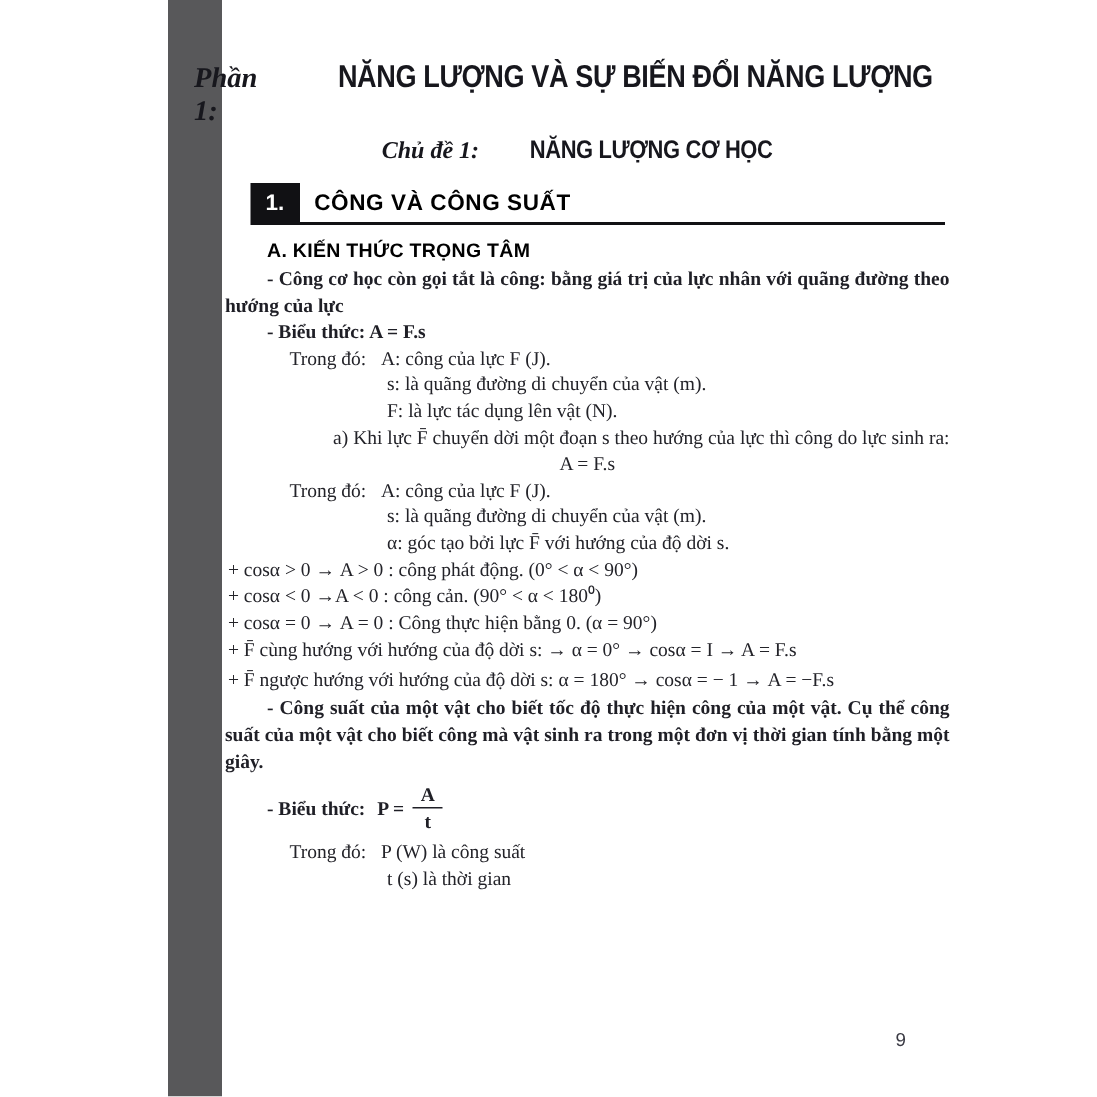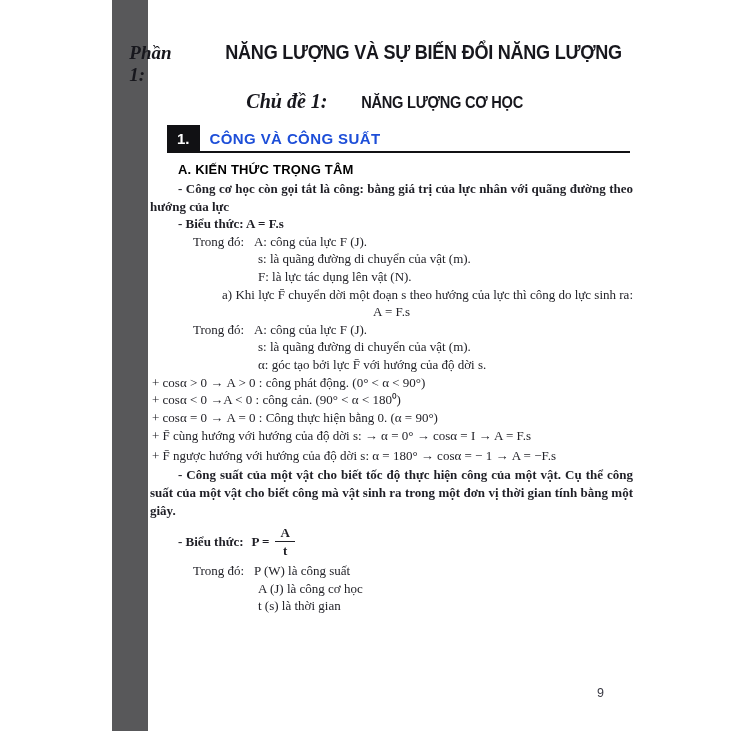--- a/index.html
+++ b/index.html
@@ -27,37 +27,37 @@
     font-family:"Liberation Serif", serif;font-style:italic;font-weight:bold;
     color:#17171d;
   }
   .caps{
     font-family:"Liberation Sans", sans-serif;font-weight:bold;color:#17171d;
     display:inline-block;transform:scaleX(.86);transform-origin:center;
     letter-spacing:-0.3px;white-space:nowrap;
   }
   .t1 .script{font-size:19px;}
   .t1 .caps{font-size:21px;}
-  .t2 .script{font-size:20px;}
+  .t2 .script{font-size:16px;}
   .t2 .caps{font-size:17px;}
   
   .section-row{
     margin:12px 0 0 17px;width:463px;
     display:flex;align-items:stretch;
     border-bottom:2.5px solid #111114;
     padding-bottom:0;
   }
   .section-num{
     background:#111114;color:#ffffff;
     font-family:"Liberation Sans", sans-serif;font-weight:bold;font-size:15px;
     padding:5px 10px 4px 10px;display:flex;align-items:center;
   }
   .section-title{
     font-family:"Liberation Sans", sans-serif;font-weight:bold;font-size:15px;
-    color:#1d4ed8;display:flex;align-items:center;margin-left:10px;
+    color:#000000;display:flex;align-items:center;margin-left:10px;
     letter-spacing:.4px;
   }
   .heading-a{
     font-family:"Liberation Sans", sans-serif;font-weight:bold;font-size:13px;
     color:#000000;margin:9px 0 3px 28px;letter-spacing:.2px;
   }
   
   .para{ text-align:justify;text-indent:28px; }
   .pl16{padding-left:16px;text-align:right;}
   .pl28{padding-left:28px;}
@@ -130,18 +130,17 @@
   <div class="line bold frac-line">
     <span>- Biểu thức:</span>
     <span class="lhs">P =</span>
     <span class="frac">
         <span class="num">A</span>
         <span class="den">t</span>
       </span>
   </div>
 
   <div class="line pl43 nowrap">Trong đó:&nbsp;&nbsp;&nbsp;P (W) là công suất</div>
-  <div class="line pl108 nowrap">A (J) là công cơ học</div>
   <div class="line pl108 nowrap">t (s) là thời gian</div>
 
 </div>
 
 <div class="page-number">9</div>
 
 </body></html>

